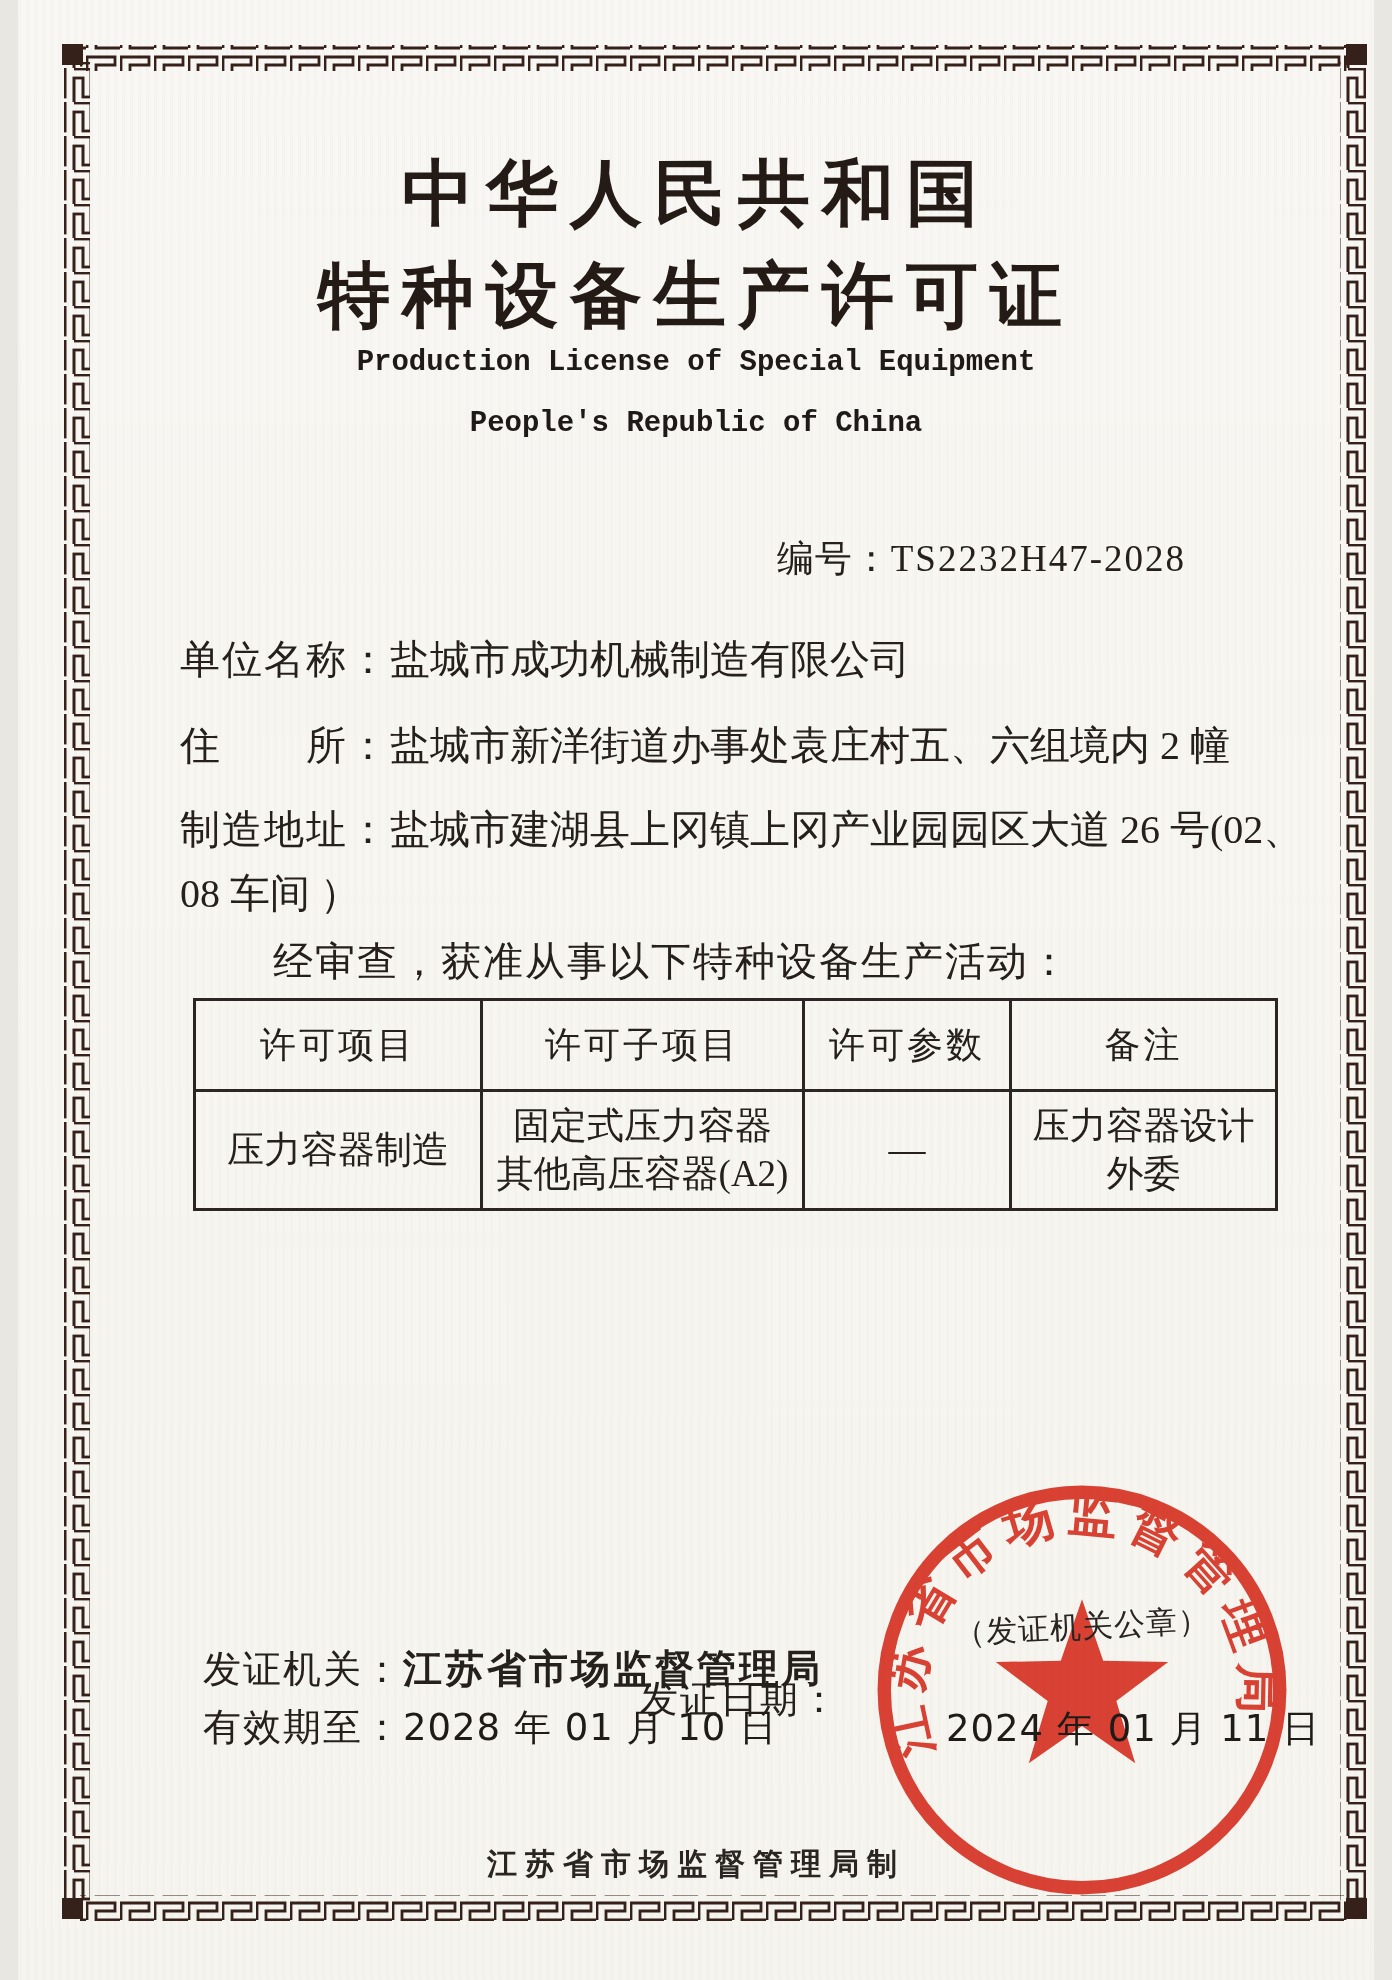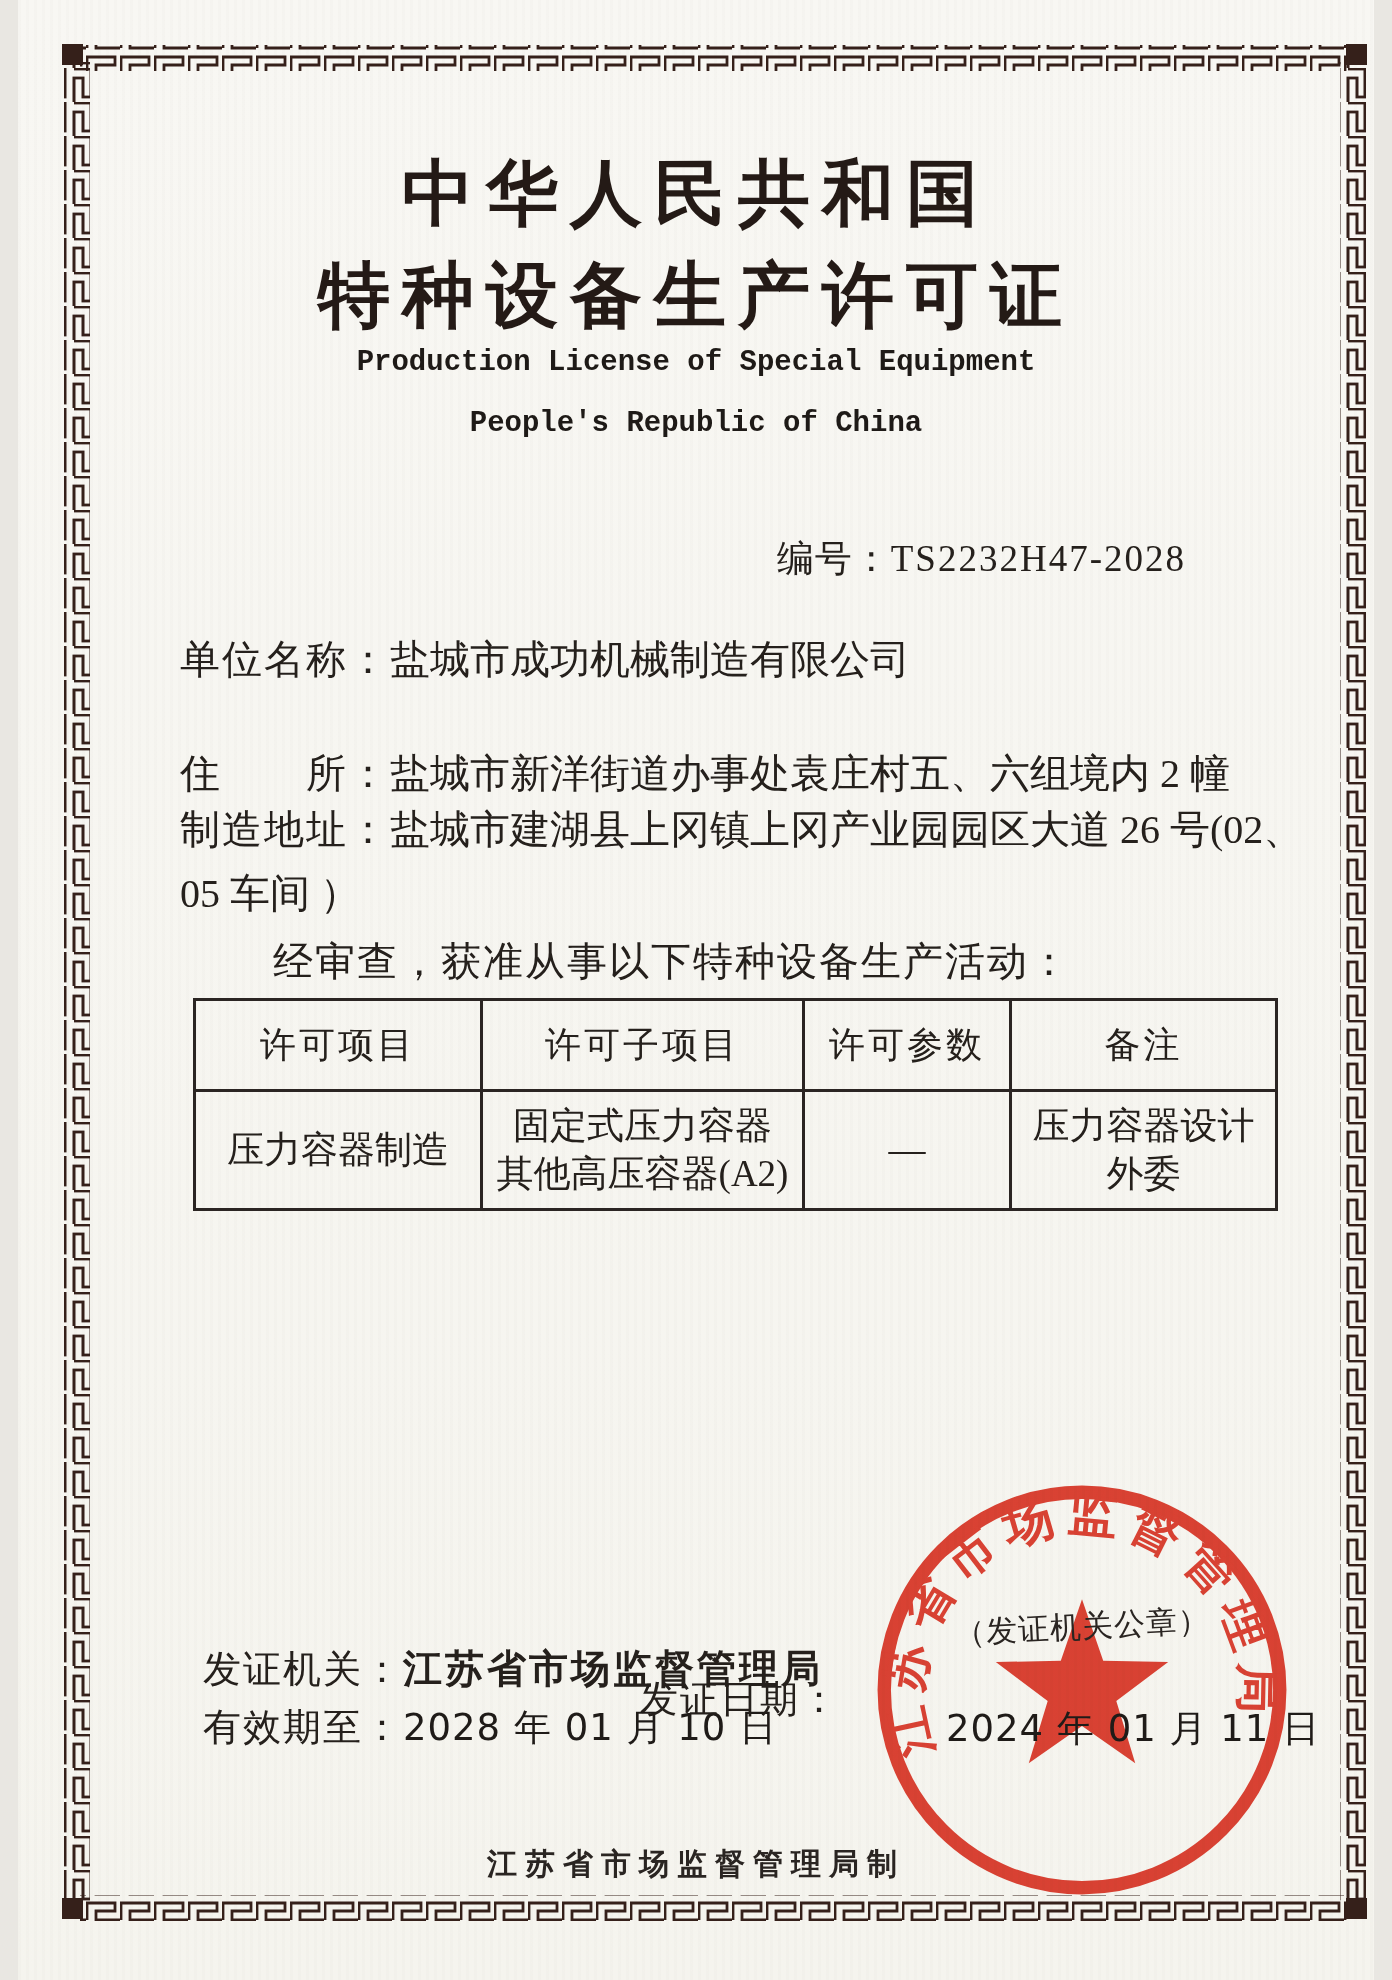--- a/index.html
+++ b/index.html
@@ -134,27 +134,27 @@
   <div class="abs center title-en" style="top:346px;">Production License of Special Equipment</div>
   <div class="abs center title-en" style="top:400px;margin-top:7px;">People's Republic of China</div>
 
   <div class="abs serial" style="top:534px;right:188px;">
     <span>编号：</span><span class="num">TS2232H47-2028</span>
   </div>
 
   <div class="abs field" style="left:162px;top:632px;">
     <span class="label">单位名称：</span><span>盐城市成功机械制造有限公司</span>
   </div>
-  <div class="abs field" style="left:162px;top:746px;">
+  <div class="abs field" style="left:162px;top:718px;">
     <span class="label">住　　所：</span><span>盐城市新洋街道办事处袁庄村五、六组境内 2 幢</span>
   </div>
   <div class="abs field" style="left:162px;top:802px;">
     <span class="label">制造地址：</span><span>盐城市建湖县上冈镇上冈产业园园区大道 26 号(02、</span>
   </div>
-  <div class="abs field" style="left:162px;top:866px;">05 车间 ）</div>
+  <div class="abs field" style="left:162px;top:866px;">08 车间 ）</div>
 
   <div class="abs statement" style="left:255px;top:934px;">经审查，获准从事以下特种设备生产活动：</div>
 
   <table class="license">
     <colgroup>
       <col style="width:287px">
         <col style="width:322px">
         <col style="width:207px">
         <col style="width:266px">
     </colgroup>

